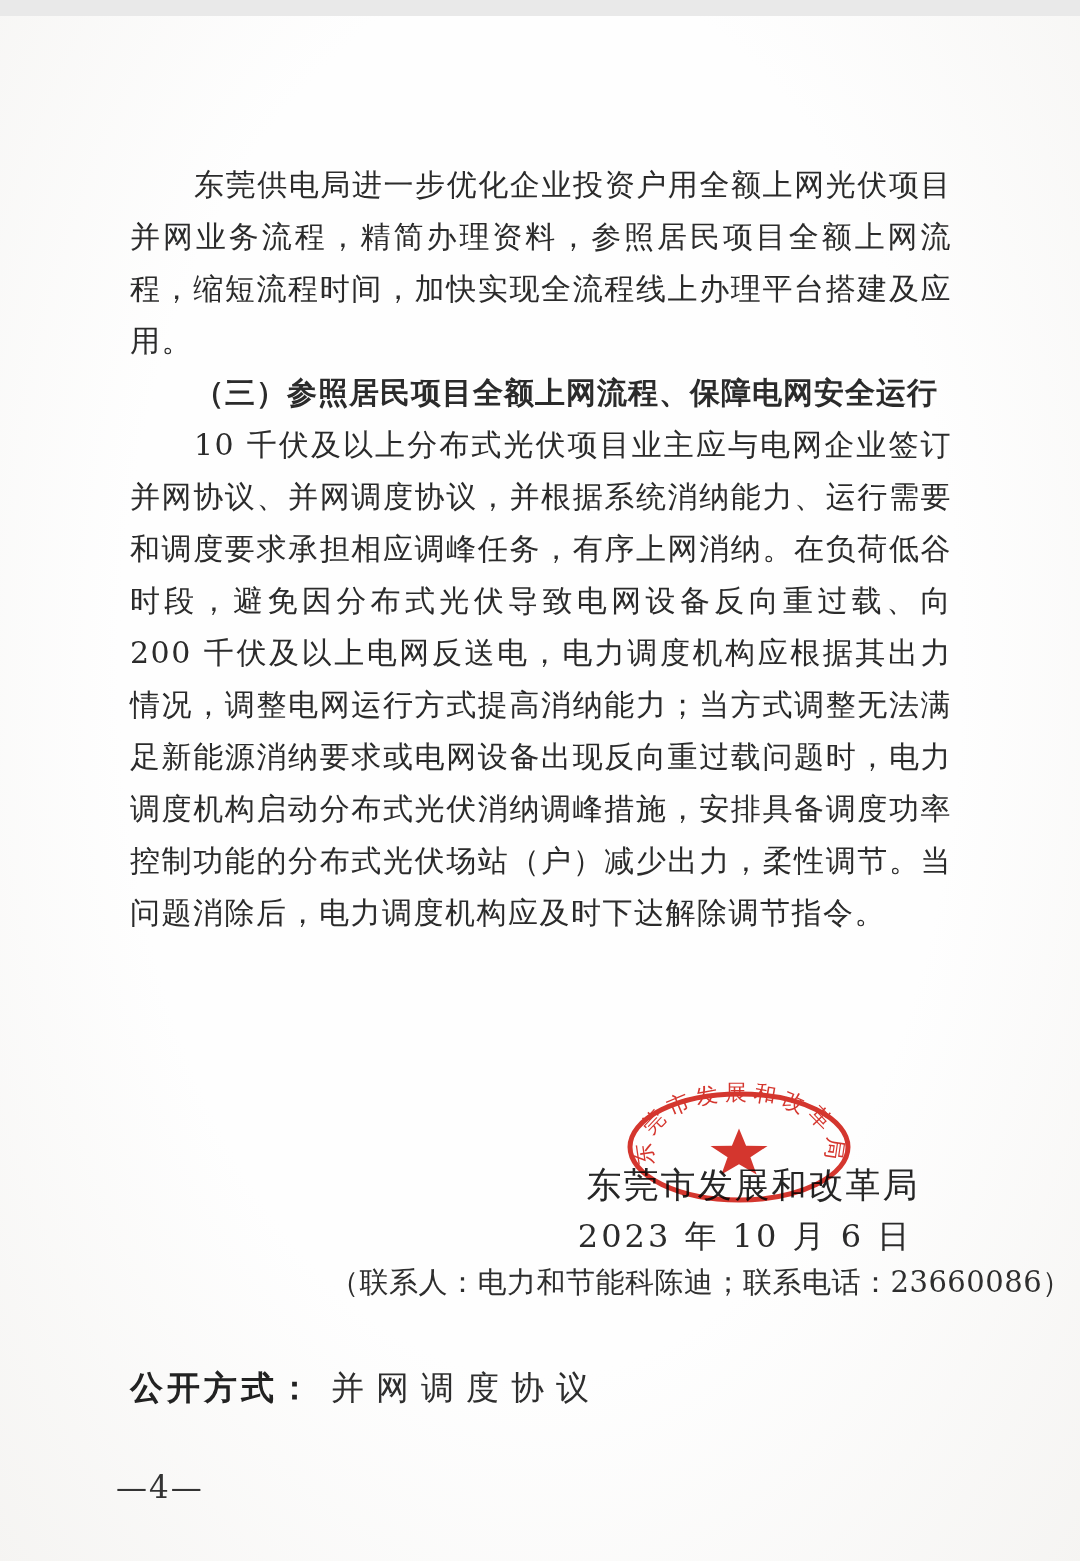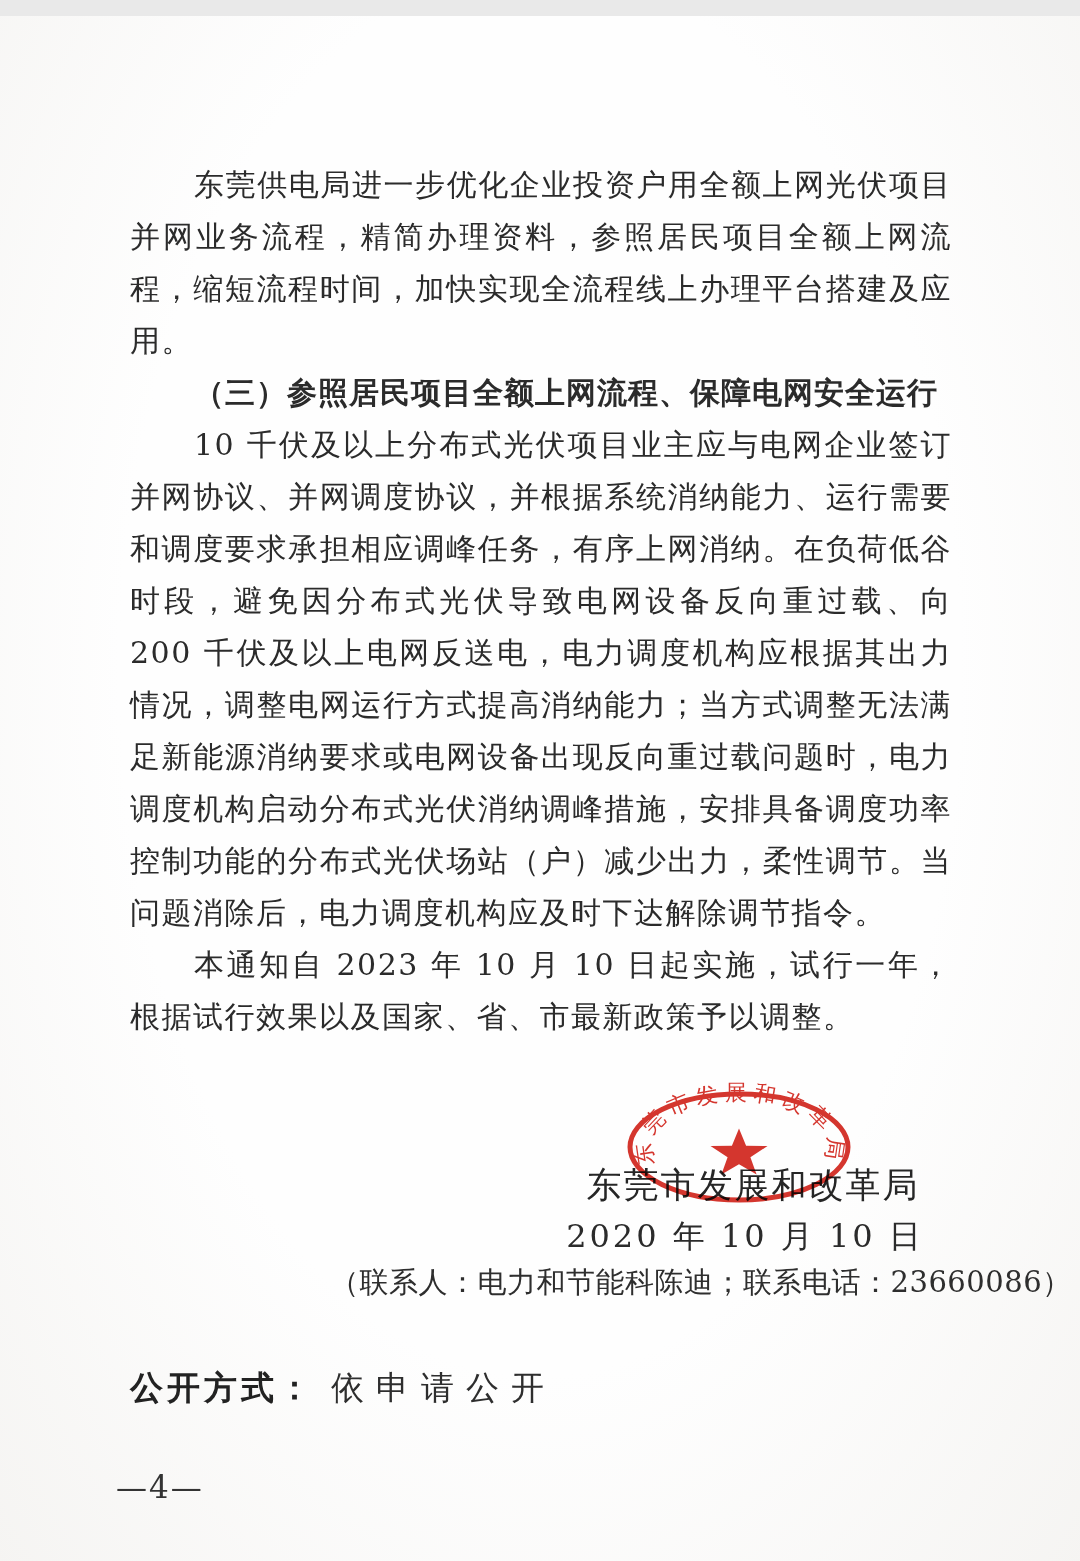--- a/index.html
+++ b/index.html
@@ -106,37 +106,36 @@
 </style>
 </head>
 <body>
 
 <div class="page">
 
   <main class="doc-body">
     <p class="para body">东莞供电局进一步优化企业投资户用全额上网光伏项目并网业务流程，精简办理资料，参照居民项目全额上网流程，缩短流程时间，加快实现全流程线上办理平台搭建及应用。</p>
     <p class="para heading">（三）参照居民项目全额上网流程、保障电网安全运行</p>
     <p class="para body">10 千伏及以上分布式光伏项目业主应与电网企业签订并网协议、并网调度协议，并根据系统消纳能力、运行需要和调度要求承担相应调峰任务，有序上网消纳。在负荷低谷时段，避免因分布式光伏导致电网设备反向重过载、向 200 千伏及以上电网反送电，电力调度机构应根据其出力情况，调整电网运行方式提高消纳能力；当方式调整无法满足新能源消纳要求或电网设备出现反向重过载问题时，电力调度机构启动分布式光伏消纳调峰措施，安排具备调度功率控制功能的分布式光伏场站（户）减少出力，柔性调节。当问题消除后，电力调度机构应及时下达解除调节指令。</p>
-    <p class="para body">本通知自 2023 年 10 月 10 日起实施，试行一年，根据试行效果以及国家、省、市最新政策予以调整。</p>
   </main>
 
   <div class="agency">东莞市发展和改革局</div>
 
-  <div class="issue-date">2020 年 10 月 10 日</div>
+  <div class="issue-date">2023 年 10 月 6 日</div>
 
   <svg class="seal" viewBox="0 0 246 134" aria-hidden="true">
     <ellipse cx="123" cy="65" rx="109" ry="53" fill="none" stroke="#d2241c" stroke-width="5"></ellipse>
     <polygon fill="#d2241c" points="123,46.5 130.1,63.8 151.5,64.1 134.4,75.2 140.6,92.6 123,82.2 105.4,92.6 111.6,75.2 94.5,64.1 115.9,63.8"></polygon>
     <path id="sealArcPath" d="M 38 77 A 88 47 0 1 1 208 77" fill="none"></path>
     <text font-size="22" fill="#d2241c" letter-spacing="6" font-family="DejaVu Serif, Liberation Serif, serif">
       <textPath href="#sealArcPath" startOffset="50%" text-anchor="middle">东莞市发展和改革局</textPath>
     </text>
   </svg>
 
   <div class="contact">（联系人：电力和节能科陈迪；联系电话：23660086）</div>
 
   <div class="disclosure">
-    <span class="disc-label">公开方式：</span><span class="disc-value">依申请公开</span>
+    <span class="disc-label">公开方式：</span><span class="disc-value">并网调度协议</span>
   </div>
 
   <div class="page-num">—4—</div>
 
 </div>
 
 </body></html>

